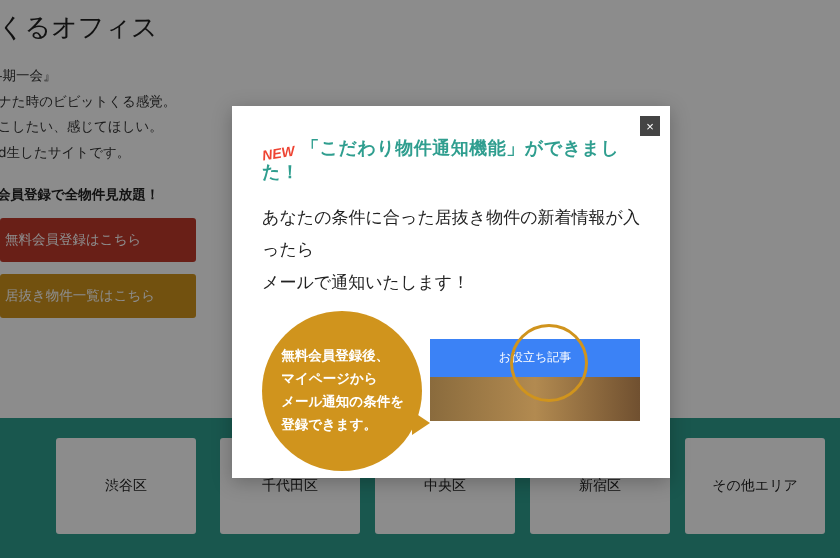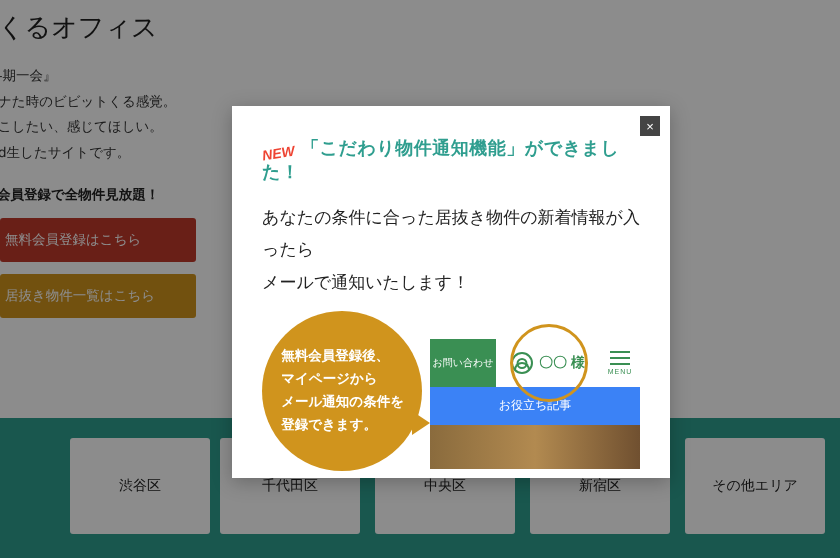--- a/index.html
+++ b/index.html
@@ -161,21 +161,21 @@
     <div class="hero-line">ⅾ生したサイトです。</div>
 
     <div class="promo">
       <div class="promo-title">会員登録で全物件見放題！</div>
       <button class="btn btn-red">無料会員登録はこちら</button>
       <button class="btn btn-gold">居抜き物件一覧はこちら</button>
     </div>
   </div>
 
   <div class="teal-band">
-    <div class="area-btn" style="left:70px">渋谷区</div>
+    <div class="area-btn" style="left:56px">渋谷区</div>
     <div class="area-btn" style="left:220px">千代田区</div>
     <div class="area-btn" style="left:375px">中央区</div>
     <div class="area-btn" style="left:530px">新宿区</div>
     <div class="area-btn" style="left:685px">その他エリア</div>
   </div>
 
   <div class="overlay"></div>
 
   <div class="modal">
     <div class="modal-close-inner">
@@ -194,35 +194,20 @@
 
       <div class="illust">
         <div class="speech">
           <span style="white-space:pre-line;">無料会員登録後、
 マイページから
 メール通知の条件を
 登録できます。</span>
         </div>
 
         <div class="mini-ui">
-          <div class="mini-topbar">
-            <div class="mini-contact">お問い合わせ</div>
-            <div class="mini-user">
-              <span class="user-icon"></span>
-              <span>〇〇 様</span>
-            </div>
-            <div class="mini-menu">
-              <div class="hamburger">
-                  <span></span>
-                  <span></span>
-                  <span></span>
-                </div>
-              <div class="mini-menu-label">MENU</div>
-            </div>
-          </div>
           <div class="mini-bluebar">お役立ち記事</div>
           <div class="mini-photo"></div>
         </div>
 
         <div class="user-circle"></div>
       </div>
     </div>
   </div>
 
 </div>

